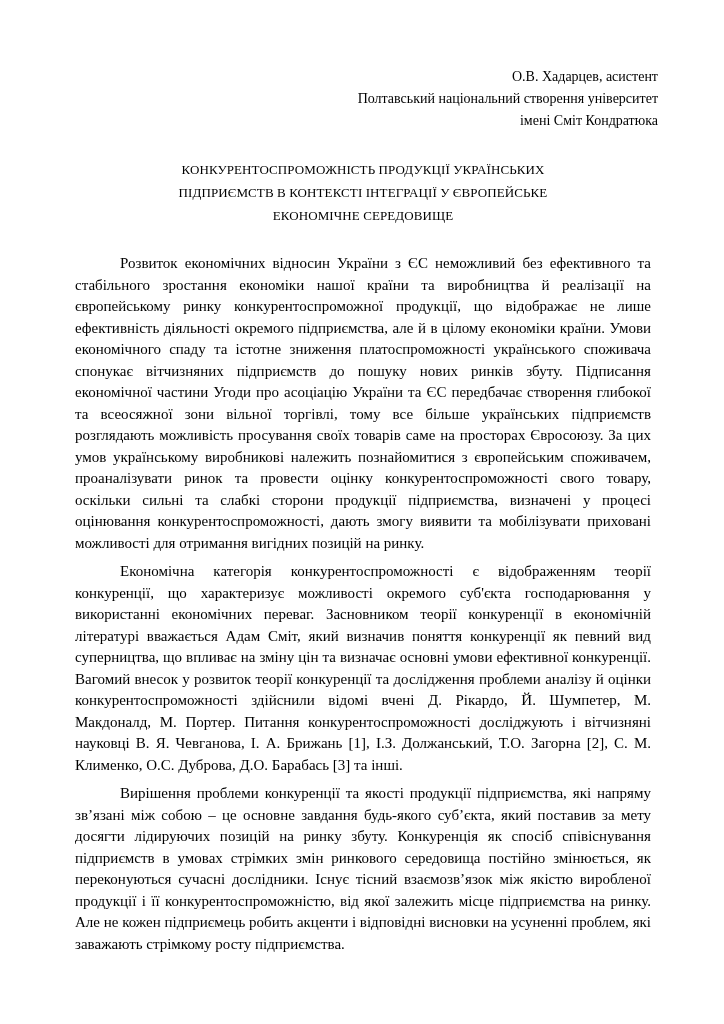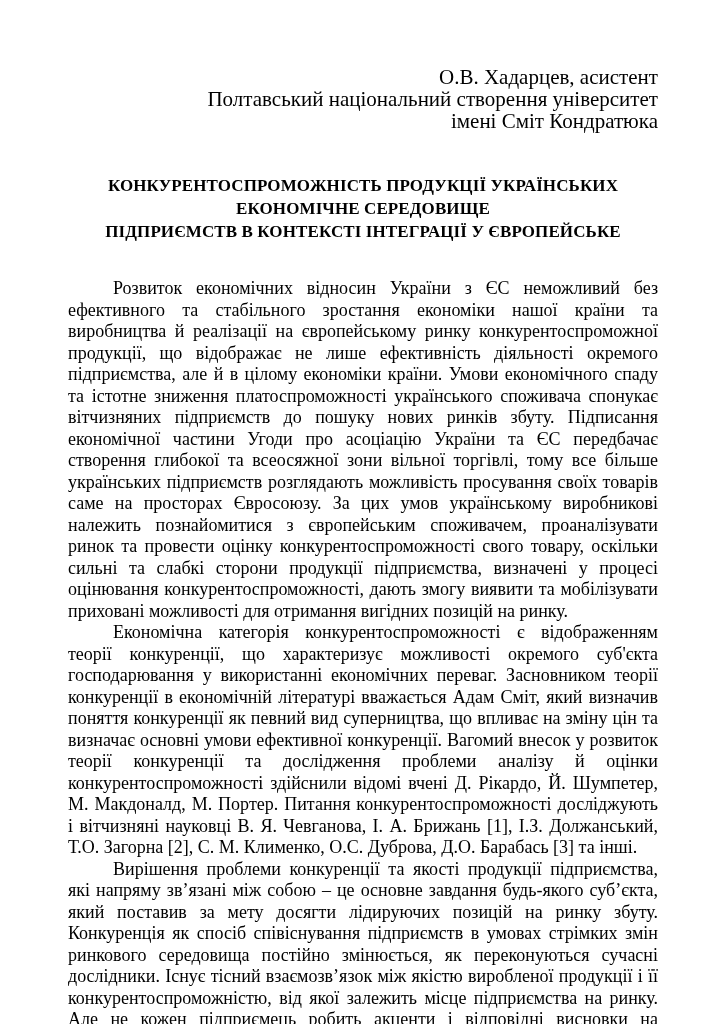--- a/index.html
+++ b/index.html
@@ -27,72 +27,72 @@
     position: absolute;
     left: 68px;
     top: 0;
     width: 590px;
   }
 
   
   .author-block {
     padding-top: 66px;
     text-align: right;
-    font-size: 21px;
+    font-size: 14px;
     line-height: 22px;
   }
   .author-block .line {
     display: block;
     white-space: nowrap;
   }
 
   
   .doc-title {
-    margin: 16px;
+    margin: 0;
     padding-top: 26px;
     text-align: center;
-    font-size: 17px;
-    font-weight: bold;
+    font-size: 13px;
+    font-weight: normal;
     line-height: 23px;
     letter-spacing: 0.1px;
   }
   .doc-title .tline {
     display: block;
   }
 
   
   .body-text {
     padding-top: 19px;
   }
   .para {
-    margin: 0;
+    margin: 7px;
     text-align: justify;
     text-justify: inter-word;
-    font-size: 18px;
+    font-size: 15px;
     line-height: 21.5px;
     text-indent: 45px;
     hyphens: none;
   }
 </style>
 </head>
 <body>
 
 <div class="page">
   <div class="content">
 
     <div class="author-block">
       <span class="line">О.В. Хадарцев, асистент</span>
       <span class="line">Полтавський національний створення університет</span>
       <span class="line">імені Сміт Кондратюка</span>
     </div>
 
     <h1 class="doc-title">
       <span class="tline">КОНКУРЕНТОСПРОМОЖНІСТЬ ПРОДУКЦІЇ УКРАЇНСЬКИХ</span>
+      <span class="tline">ПІДПРИЄМСТВ В КОНТЕКСТІ ІНТЕГРАЦІЇ У ЄВРОПЕЙСЬКЕ</span>
       <span class="tline">ЕКОНОМІЧНЕ СЕРЕДОВИЩЕ</span>
-      <span class="tline">ПІДПРИЄМСТВ В КОНТЕКСТІ ІНТЕГРАЦІЇ У ЄВРОПЕЙСЬКЕ</span>
     </h1>
 
     <div class="body-text">
       <p class="para">Розвиток економічних відносин України з ЄС неможливий без ефективного та стабільного зростання економіки нашої країни та виробництва й реалізації на європейському ринку конкурентоспроможної продукції, що відображає не лише ефективність діяльності окремого підприємства, але й в цілому економіки країни. Умови економічного спаду та істотне зниження платоспроможності українського споживача спонукає вітчизняних підприємств до пошуку нових ринків збуту. Підписання економічної частини Угоди про асоціацію України та ЄС передбачає створення глибокої та всеосяжної зони вільної торгівлі, тому все більше українських підприємств розглядають можливість просування своїх товарів саме на просторах Євросоюзу. За цих умов українському виробникові належить познайомитися з європейським споживачем, проаналізувати ринок та провести оцінку конкурентоспроможності свого товару, оскільки сильні та слабкі сторони продукції підприємства, визначені у процесі оцінювання конкурентоспроможності, дають змогу виявити та мобілізувати приховані можливості для отримання вигідних позицій на ринку.</p>
       <p class="para">Економічна категорія конкурентоспроможності є відображенням теорії конкуренції, що характеризує можливості окремого суб'єкта господарювання у використанні економічних переваг. Засновником теорії конкуренції в економічній літературі вважається Адам Сміт, який визначив поняття конкуренції як певний вид суперництва, що впливає на зміну цін та визначає основні умови ефективної конкуренції. Вагомий внесок у розвиток теорії конкуренції та дослідження проблеми аналізу й оцінки конкурентоспроможності здійснили відомі вчені Д. Рікардо, Й. Шумпетер, М. Макдоналд, М. Портер. Питання конкурентоспроможності досліджують і вітчизняні науковці В. Я. Чевганова, І. А. Брижань [1], І.З. Должанський, Т.О. Загорна [2], С. М. Клименко, О.С. Дуброва, Д.О. Барабась [3] та інші.</p>
       <p class="para">Вирішення проблеми конкуренції та якості продукції підприємства, які напряму зв’язані між собою – це основне завдання будь-якого суб’єкта, який поставив за мету досягти лідируючих позицій на ринку збуту. Конкуренція як спосіб співіснування підприємств в умовах стрімких змін ринкового середовища постійно змінюється, як переконуються сучасні дослідники. Існує тісний взаємозв’язок між якістю виробленої продукції і її конкурентоспроможністю, від якої залежить місце підприємства на ринку. Але не кожен підприємець робить акценти і відповідні висновки на усуненні проблем, які заважають стрімкому росту підприємства.</p>
     </div>
 
   </div>
 </div>

